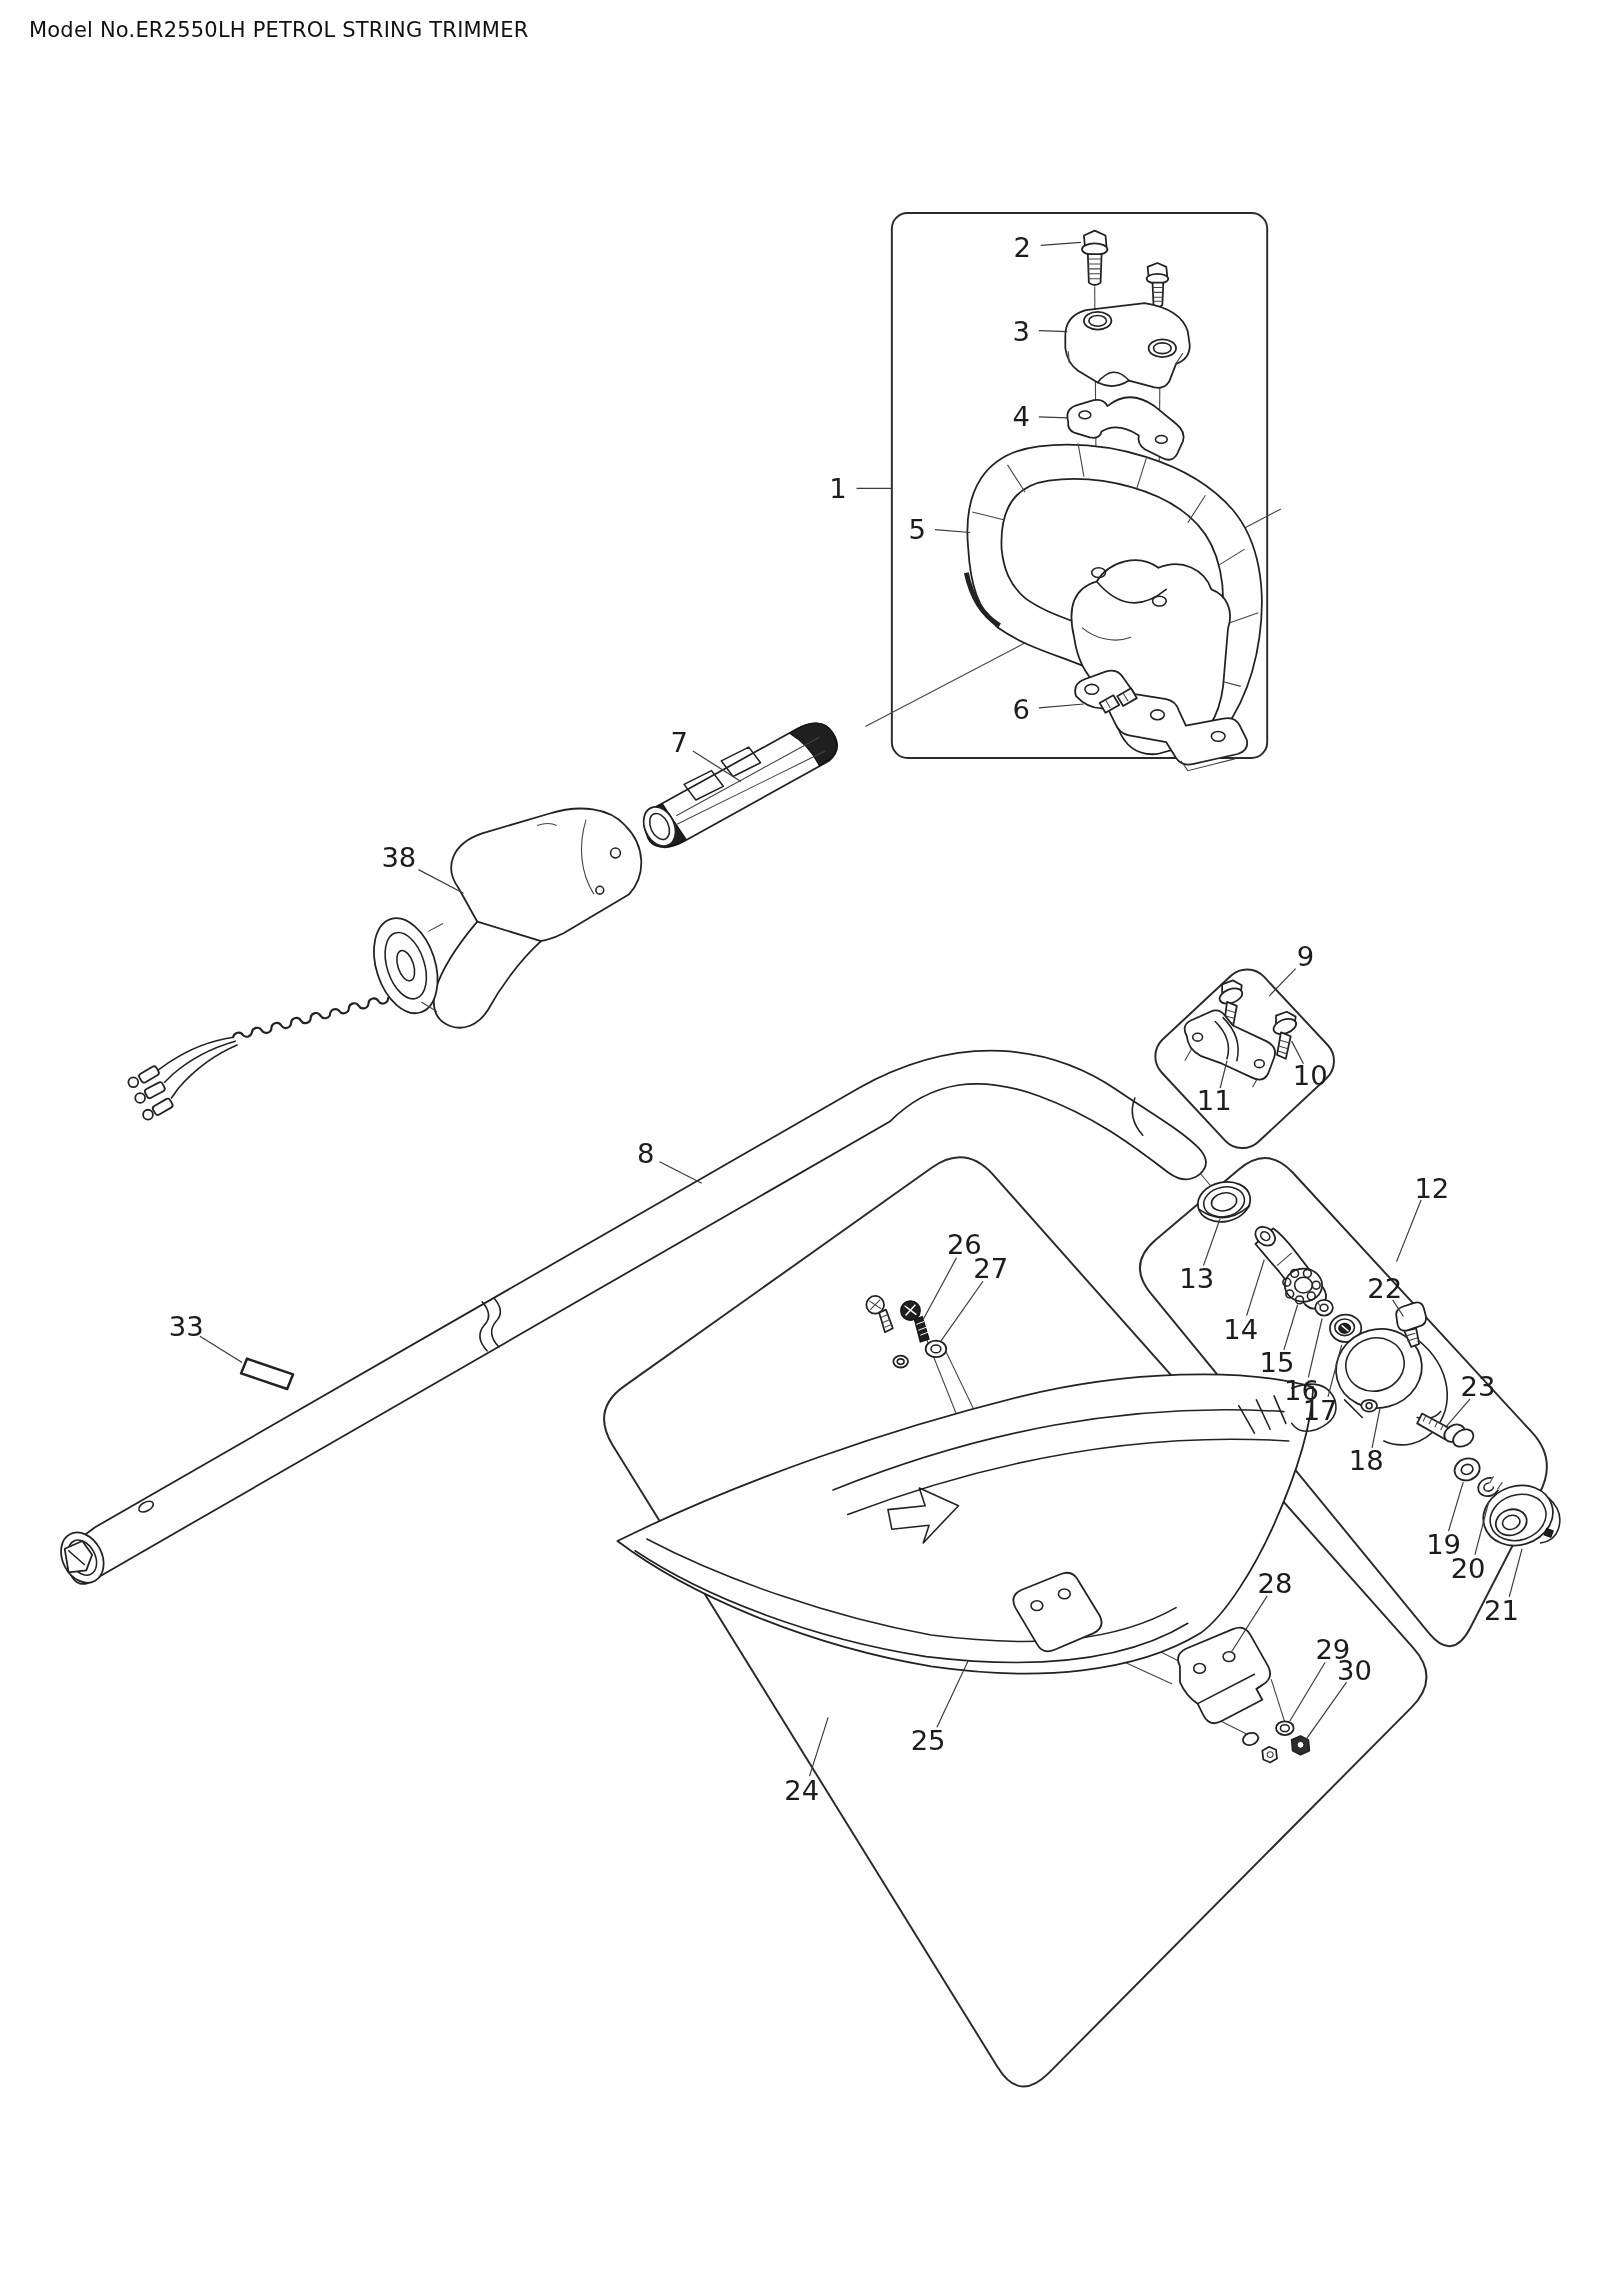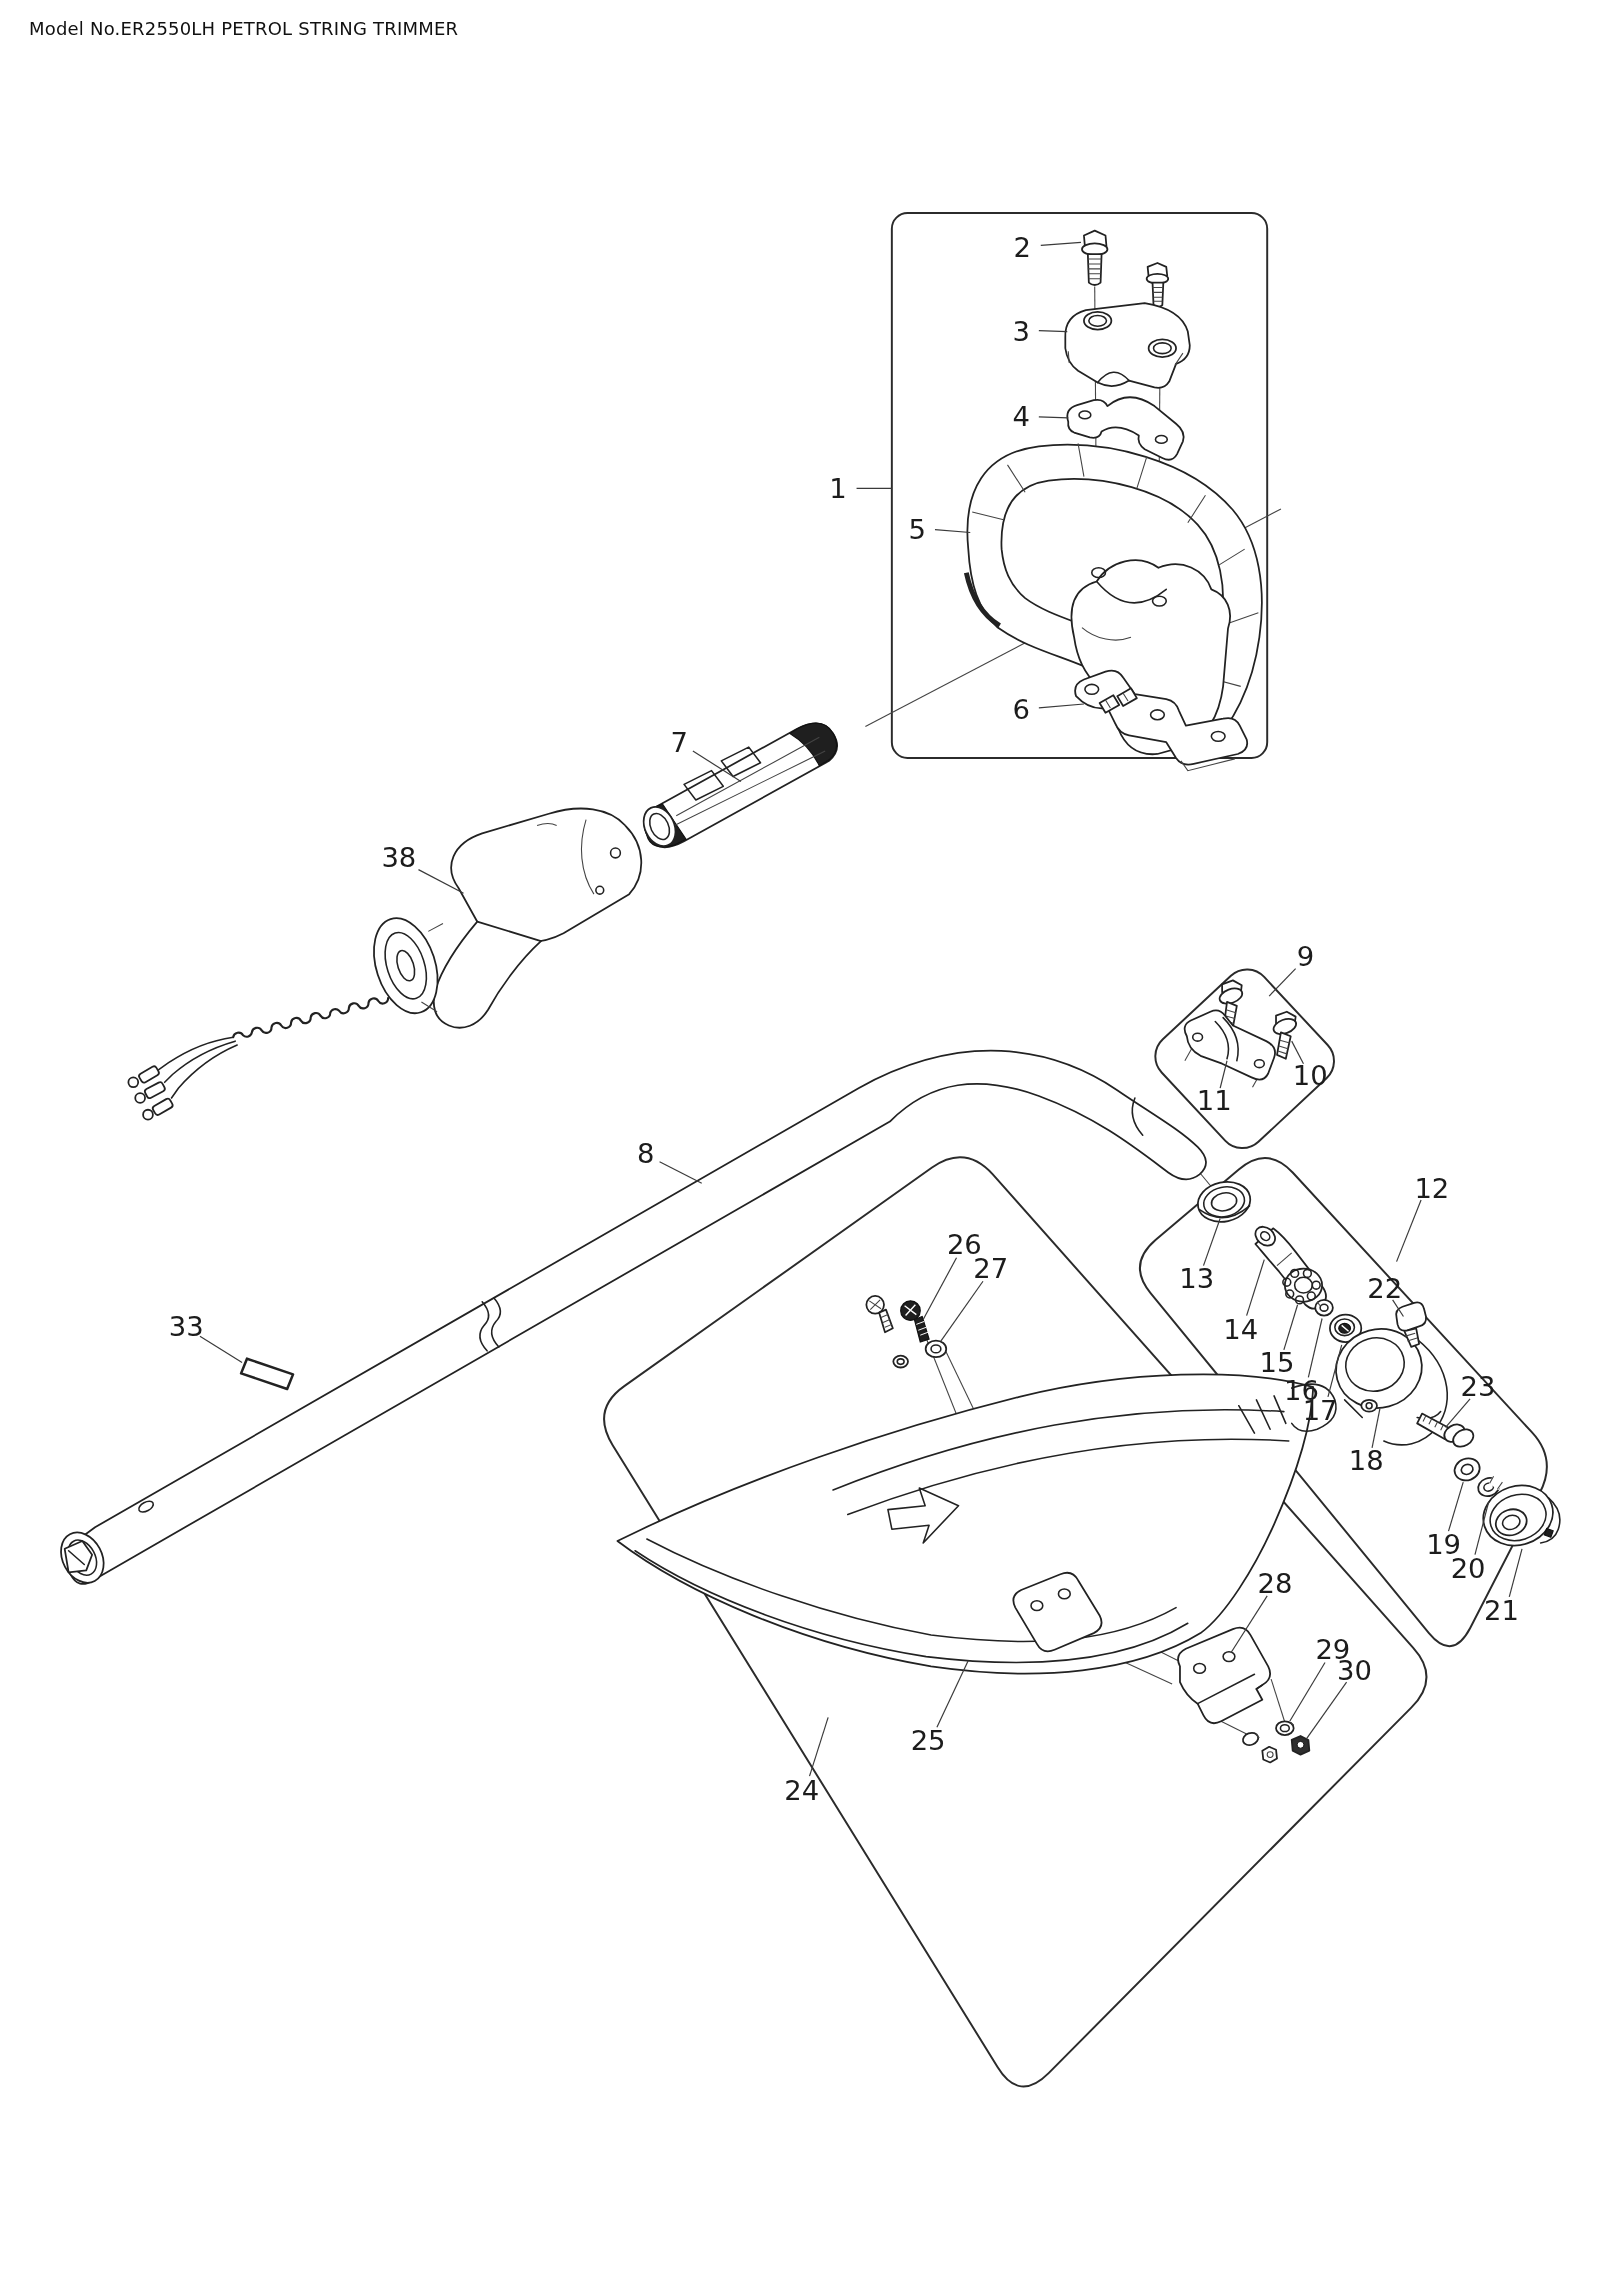--- a/index.html
+++ b/index.html
@@ -1,17 +1,17 @@
 <!DOCTYPE html>
 <html><head>
 <meta charset="utf-8">
 <style>
   html,body{margin:0;padding:0;background:#ffffff;}
   body{width:1621px;height:2293px;position:relative;font-family:"DejaVu Sans",sans-serif;overflow:hidden;}
-  #title{position:absolute;left:29px;top:17.6px;font-size:18px;color:#111;letter-spacing:0.2px;white-space:nowrap;}
+  #title{position:absolute;left:29px;top:17.6px;font-size:21px;color:#111;letter-spacing:0.2px;white-space:nowrap;}
   svg{position:absolute;left:0;top:0;}
   svg *{vector-effect:none;}
   .box{fill:none;stroke:#2b2b2b;stroke-width:2;}
   .part{fill:#ffffff;stroke:#222;stroke-width:1.8;stroke-linejoin:round;stroke-linecap:round;}
   .ln{fill:none;stroke:#222;stroke-width:1.6;stroke-linejoin:round;stroke-linecap:round;}
   .thin{fill:none;stroke:#444;stroke-width:1.1;}
   .dark{fill:#1f1f1f;stroke:#111;stroke-width:1.2;}
   .lbl{fill:#1c1c1c;font-size:28px;font-family:"DejaVu Sans",sans-serif;}
   .leader{stroke:#3a3a3a;stroke-width:1.2;fill:none;}
 </style>

